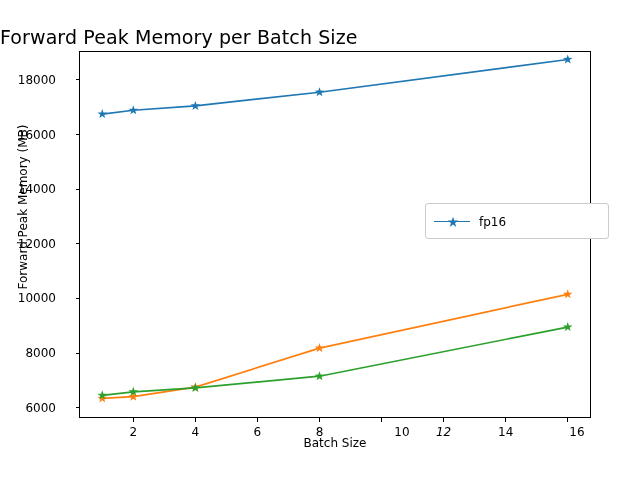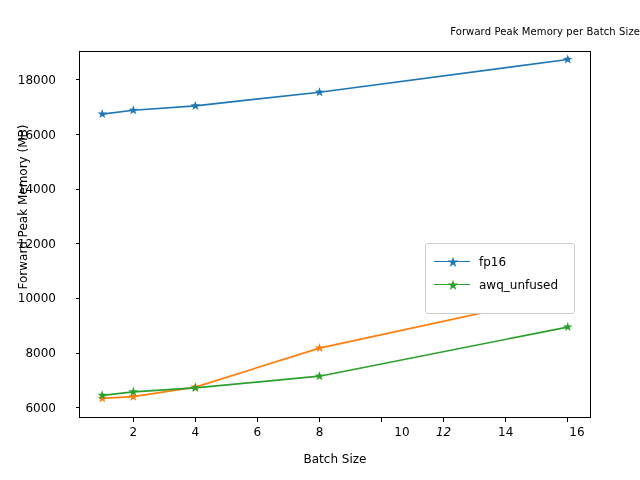--- a/index.html
+++ b/index.html
@@ -8,22 +8,22 @@
     background:#ffffff;
     font-family:"DejaVu Sans", sans-serif;
     overflow:hidden;
   }
   #figure{position:relative;width:640px;height:480px;}
 
   
   .chart-title{
     position:absolute;
     left:0;top:26px;width:640px;
-    text-align:right;
-    font-size:10px;
+    text-align:left;
+    font-size:19px;
     color:#000000;
     letter-spacing:0.1px;
   }
 
   
   .axes-frame{
     position:absolute;
     left:79px;top:51px;
     width:512px;height:367px;
     border:1.05px solid #000000;
@@ -37,21 +37,21 @@
     left:-147px;top:200px;
     width:340px;
     text-align:center;
     font-size:12px;
     color:#000;
     transform:rotate(-90deg);
     transform-origin:center center;
   }
   .xlabel{
     position:absolute;
-    left:79px;top:452px;
+    left:79px;top:436px;
     width:512px;
     text-align:center;
     font-size:12px;
     color:#000;
   }
 
   
   .tick-y{position:absolute;left:75.5px;width:4px;height:1.05px;background:#000;}
   .ticklabel-y{
     position:absolute;
@@ -74,27 +74,26 @@
   .plot-svg{
     position:absolute;left:0;top:0;
     width:640px;height:480px;
     pointer-events:none;
   }
 
   
   .legend{
     position:absolute;
     left:425px;top:203px;
-    width:150px;
-    padding:6px 8px 17px 8px;
+    width:184px;
+    padding:6px 8px 5px 8px;
     box-sizing:border-box;
     background:#ffffff;
     border:0.8px solid #cccccc;
     border-radius:3px;
-    margin-top:40px;
   }
   .legend-row{
     display:flex;align-items:center;
     height:23px;
   }
   .legend-swatch{
     position:relative;
     width:36px;height:14px;
     margin-right:9px;
     flex:0 0 36px;
@@ -190,24 +189,15 @@
   <div class="legend">
     <div class="legend-row">
       <span class="legend-swatch">
         <span class="ln" style="background:#1f77b4"></span>
         <svg class="mk" viewBox="0 0 12 12">
           <path d="M6 0.7 L7.3 4.6 L11.3 4.6 L8.0 7.0 L9.3 10.9 L6 8.5 L2.7 10.9 L4.0 7.0 L0.7 4.6 L4.7 4.6 Z" fill="#1f77b4"></path>
         </svg>
       </span>
       <span class="legend-label">fp16</span>
     </div>
-    <div class="legend-row">
-      <span class="legend-swatch">
-        <span class="ln" style="background:#2ca02c"></span>
-        <svg class="mk" viewBox="0 0 12 12">
-          <path d="M6 0.7 L7.3 4.6 L11.3 4.6 L8.0 7.0 L9.3 10.9 L6 8.5 L2.7 10.9 L4.0 7.0 L0.7 4.6 L4.7 4.6 Z" fill="#2ca02c"></path>
-        </svg>
-      </span>
-      <span class="legend-label">awq_unfused</span>
-    </div>
   </div>
 
 </div>
 
 </body></html>

